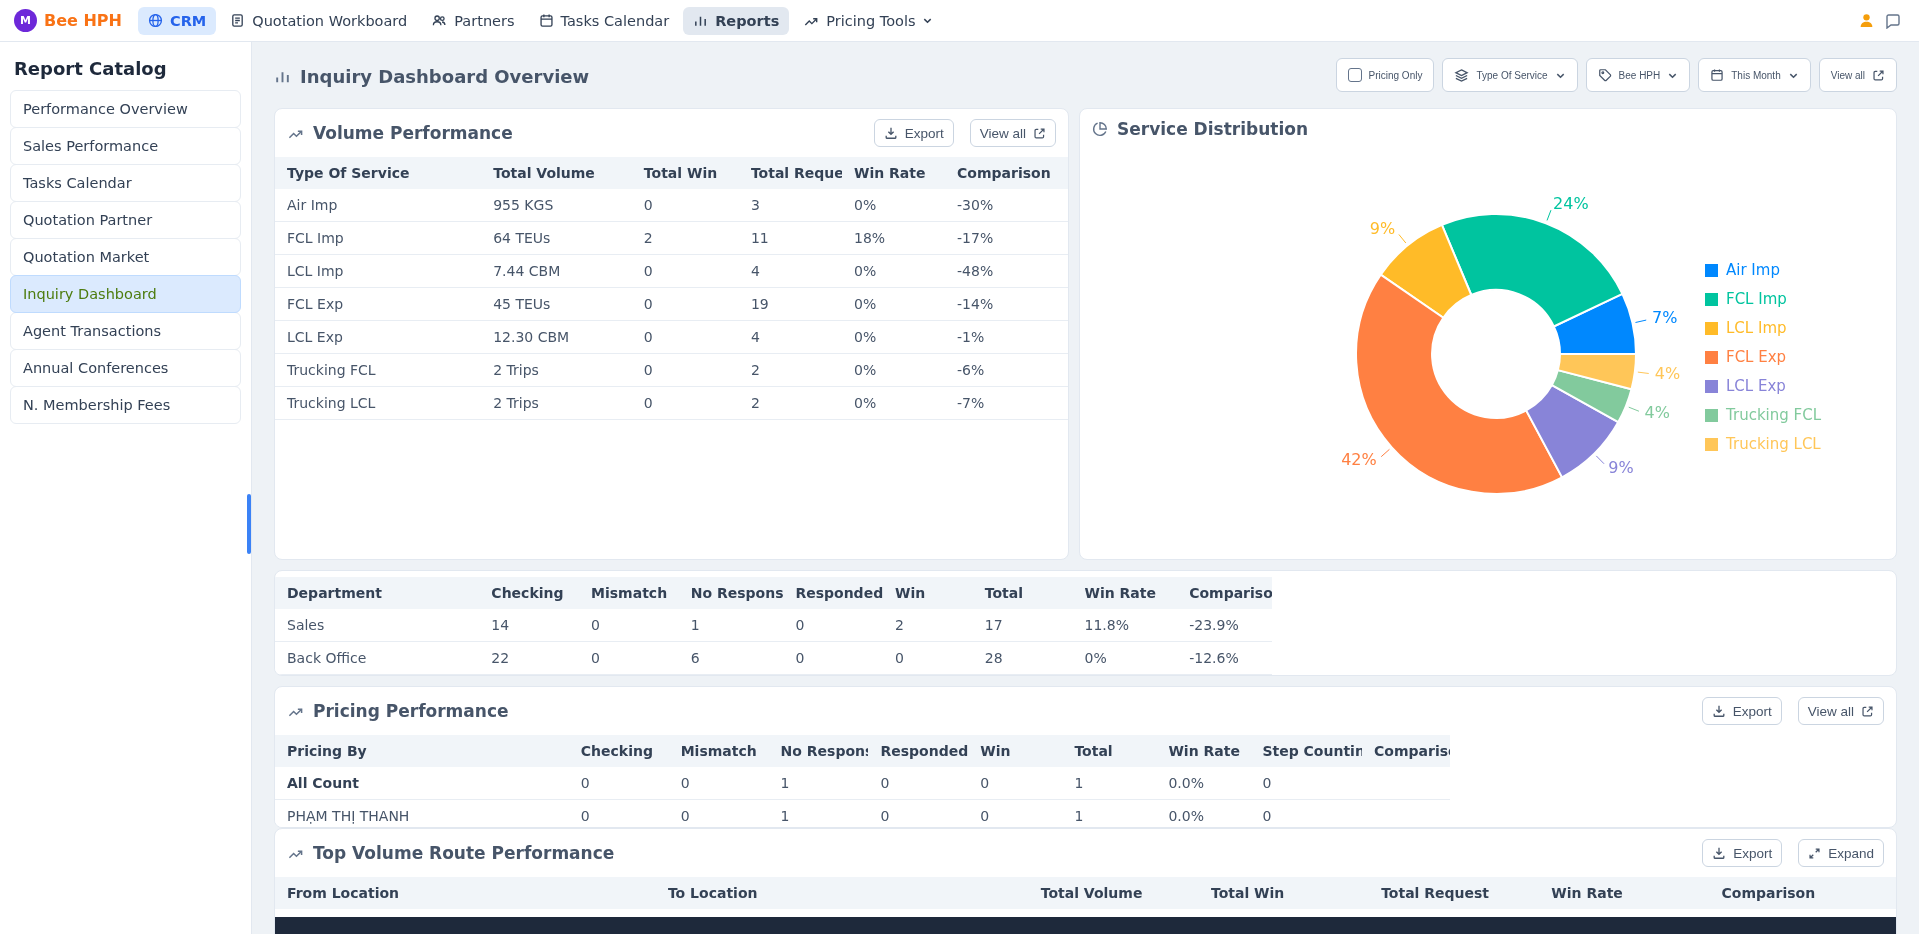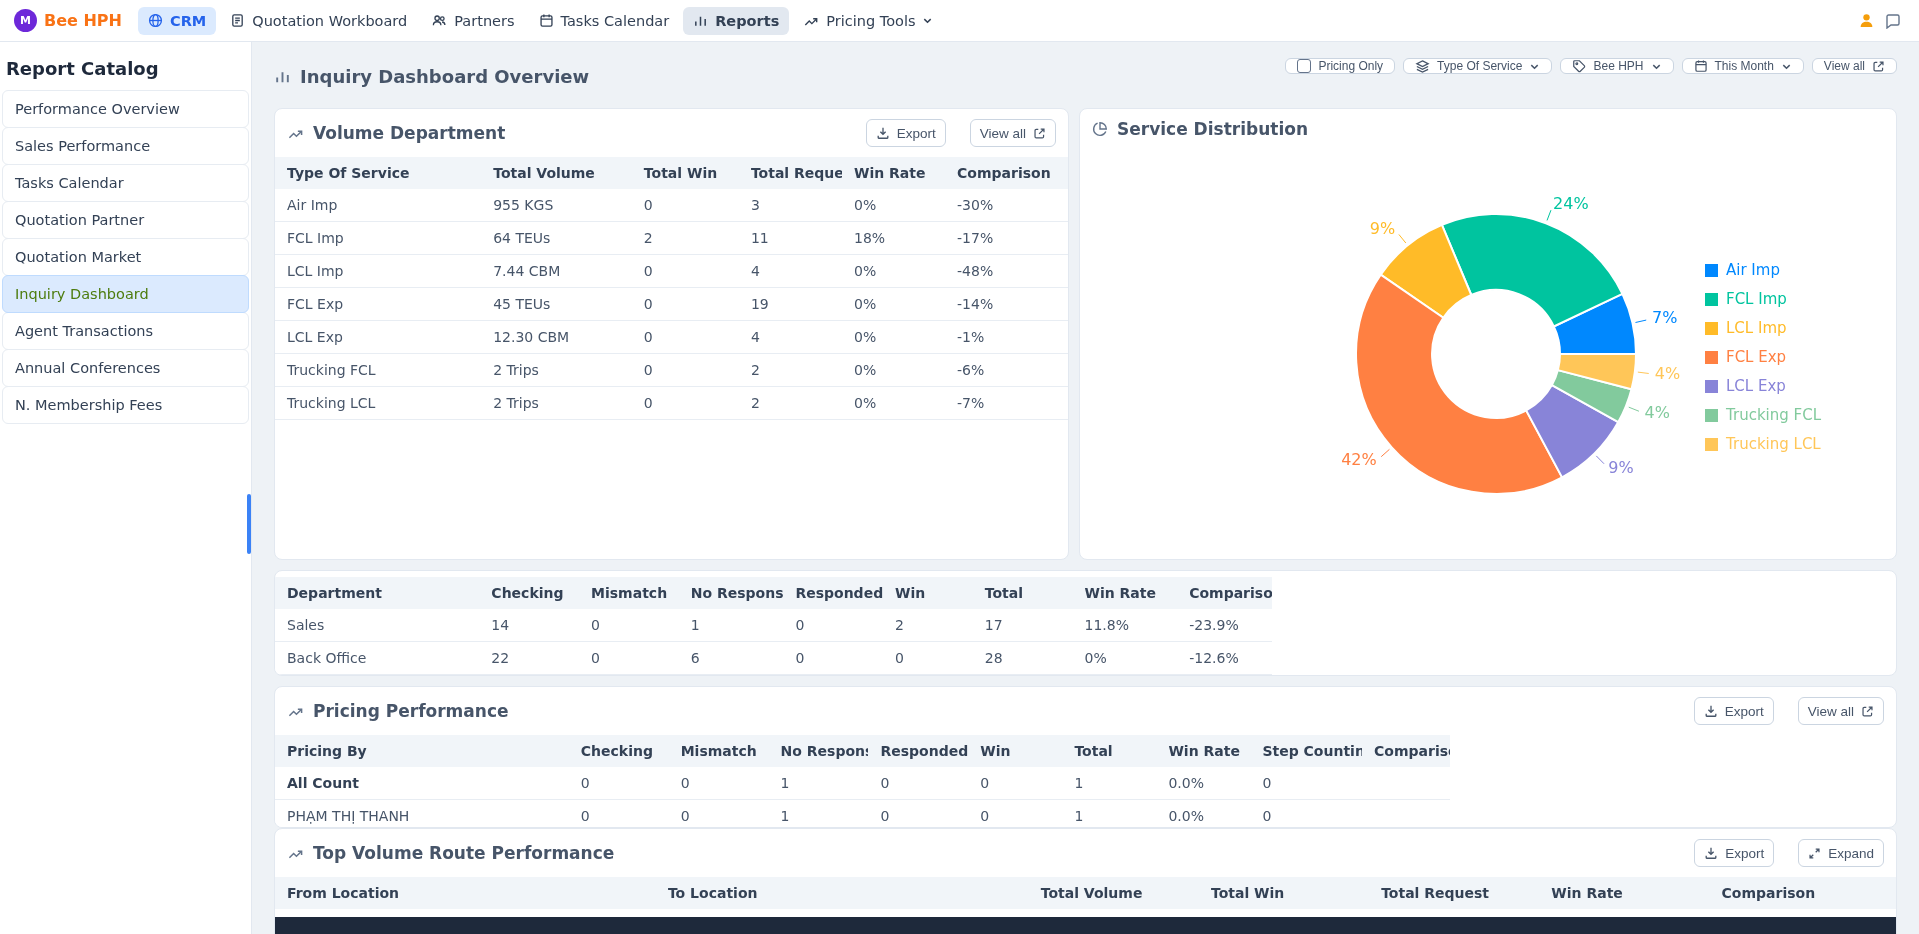--- a/index.html
+++ b/index.html
@@ -12,43 +12,43 @@
   .brand{display:flex;align-items:center;gap:7px;margin-right:12px;cursor:pointer}
   .logo-circle{width:23px;height:23px;border-radius:50%;background:#6d28d9;color:#fff;font-size:11px;font-weight:700;display:flex;align-items:center;justify-content:center}
   .brand-name{color:#f97316;font-weight:700;font-size:16px}
   .nav-item{display:flex;align-items:center;gap:7px;padding:6px 10px;border-radius:6px;font-size:14.5px;color:#334155;cursor:pointer;white-space:nowrap}
   .nav-item.crm{color:#2563eb;background:#dbeafe;font-weight:600}
   .nav-item.current{background:#e2e8f0;font-weight:600}
   .nav-right{display:flex;align-items:center;gap:10px;padding-right:4px}
 
   
   .layout{display:flex;height:892px}
-  .sidebar{width:252px;background:#fff;border-right:1px solid #e2e8f0;padding:12px 2px;position:relative;flex:none}
+  .sidebar{width:252px;background:#fff;border-right:1px solid #e2e8f0;padding:12px 10px;position:relative;flex:none}
   .sidebar-title{font-size:18px;font-weight:700;color:#1e293b;padding:4px 4px 12px}
   .side-item{height:38px;display:flex;align-items:center;padding:0 12px;font-size:14.5px;color:#334155;border:1px solid #e7ecf2;border-radius:6px;margin-top:-1px;background:#fff;cursor:pointer}
   .side-item.active{background:#dbeafe;border-color:#bfdbfe;color:#4d7c0f;position:relative;z-index:1}
   .scroll-thumb{position:absolute;right:0;top:452px;width:4px;height:60px;background:#3b82f6;border-radius:2px}
   .main{flex:1;padding:16px 22px 0;overflow:hidden}
 
   
   .page-header{display:flex;justify-content:space-between;margin-bottom:14px;height:36px}
   .page-title{display:flex;align-items:center;gap:9px;font-size:18px;font-weight:600;color:#475569}
   .filters{display:flex;gap:8px}
-  .btn{display:inline-flex;align-items:center;gap:7px;background:#fff;border:1px solid #cbd5e1;border-radius:6px;height:16px;padding:0 11px;font-size:12px;color:#475569;cursor:pointer;white-space:nowrap}
+  .btn{display:inline-flex;align-items:center;gap:7px;background:#fff;border:1px solid #cbd5e1;border-radius:6px;height:34px;padding:0 11px;font-size:10px;color:#475569;cursor:pointer;white-space:nowrap}
   .btn-sm{height:28px;font-size:13.5px;padding:0 9px}
   .checkbox{width:14px;height:14px;border:1.5px solid #64748b;border-radius:3px;background:#fff;display:inline-block}
 
   
   .row1{display:flex;gap:10px;margin-bottom:10px}
   .card{background:#fff;border:1px solid #e2e8f0;border-radius:8px;overflow:hidden}
   .card-volume{width:795px;height:452px;flex:none}
   .card-service{flex:1;height:452px}
   .card-head{display:flex;align-items:center;justify-content:space-between;padding:10px 12px}
   .card-title{display:flex;align-items:center;gap:9px;font-size:17px;font-weight:600;color:#475569}
-  .head-actions{display:flex;gap:24px}
+  .head-actions{display:flex;gap:16px}
 
   
   table{border-collapse:collapse;table-layout:fixed;width:100%}
   th{background:#f1f5f9;text-align:left;font-size:14px;font-weight:600;color:#334155;padding:8px 8px 8px 12px;white-space:nowrap;overflow:hidden}
   td{font-size:14px;color:#475569;padding:8px 8px 8px 12px;border-bottom:1px solid #e8edf3;white-space:nowrap;overflow:hidden;background:#fff}
   .dept-card{padding-top:6px;height:106px;margin-bottom:10px}
   .dept-table{width:61.5%}
   .pricing-card{height:142px;}
   .pricing-table{width:72.5%}
   .pricing-table tbody tr:first-child td:first-child{font-weight:700;color:#334155}
@@ -244,21 +244,21 @@
 
       <section class="card card-volume">
         <div class="card-head">
           <div class="card-title">
             <span class="icon">
                 <svg width="17" height="15" viewBox="0 0 16 16" fill="none" stroke="#64748b" stroke-width="1.6">
                   <path d="M1.5 12.5 6 8l3 3 5.5-5.5"></path>
                   <path d="M10.5 5.5h4v4"></path>
                 </svg>
               </span>
-            <span>Volume Department</span>
+            <span>Volume Performance</span>
           </div>
           <div class="head-actions">
             <button class="btn btn-sm">
               <span class="icon">
                   <svg width="14" height="14" viewBox="0 0 16 16" fill="none" stroke="currentColor" stroke-width="1.5">
                     <path d="M8 2v7M5 6.5 8 9.5l3-3"></path>
                     <path d="M2.5 11v2a1 1 0 0 0 1 1h9a1 1 0 0 0 1-1v-2"></path>
                   </svg>
                 </span>
               <span>Export</span>

